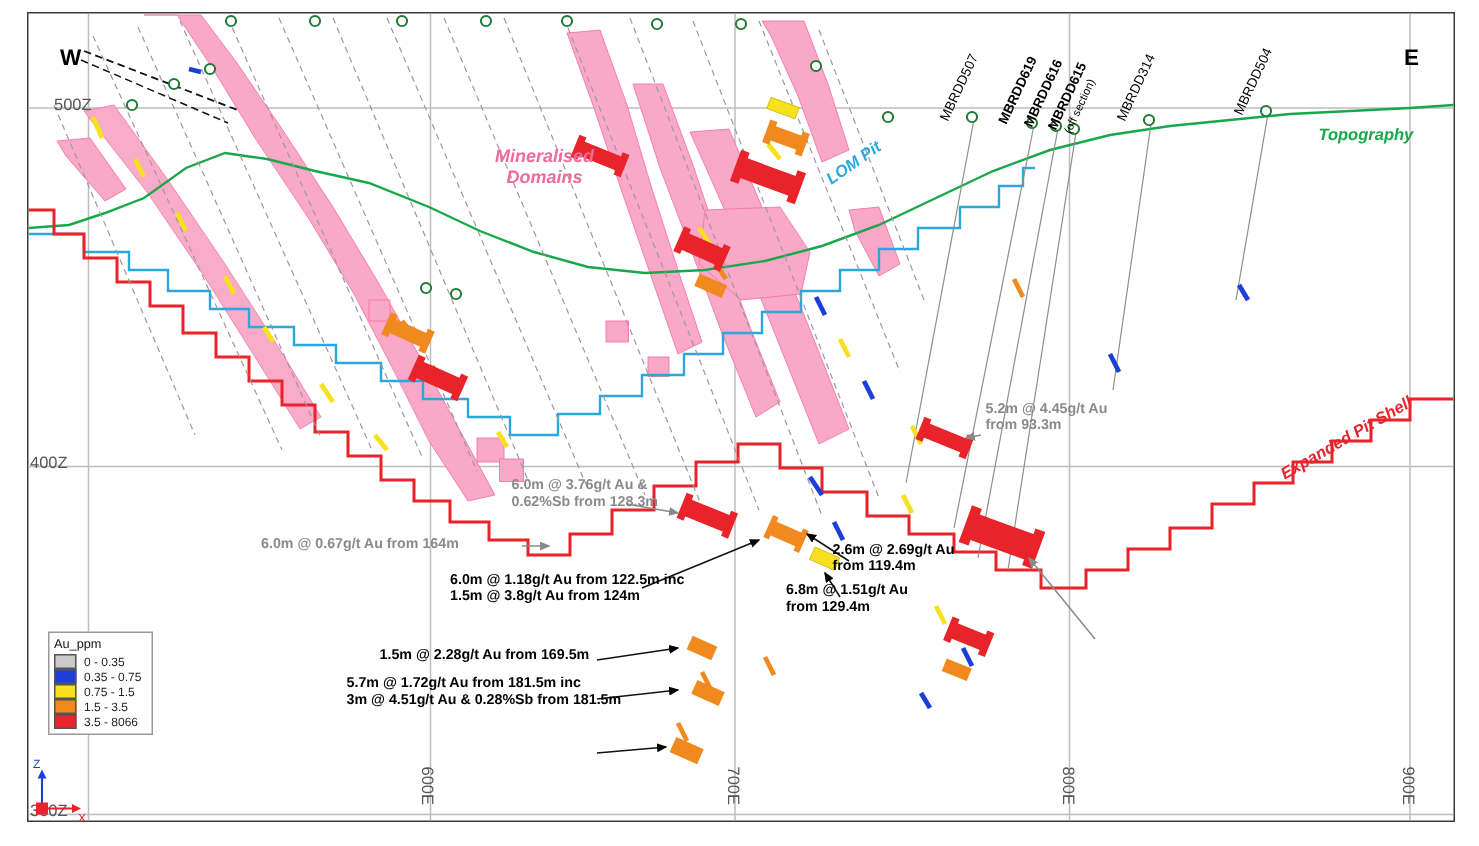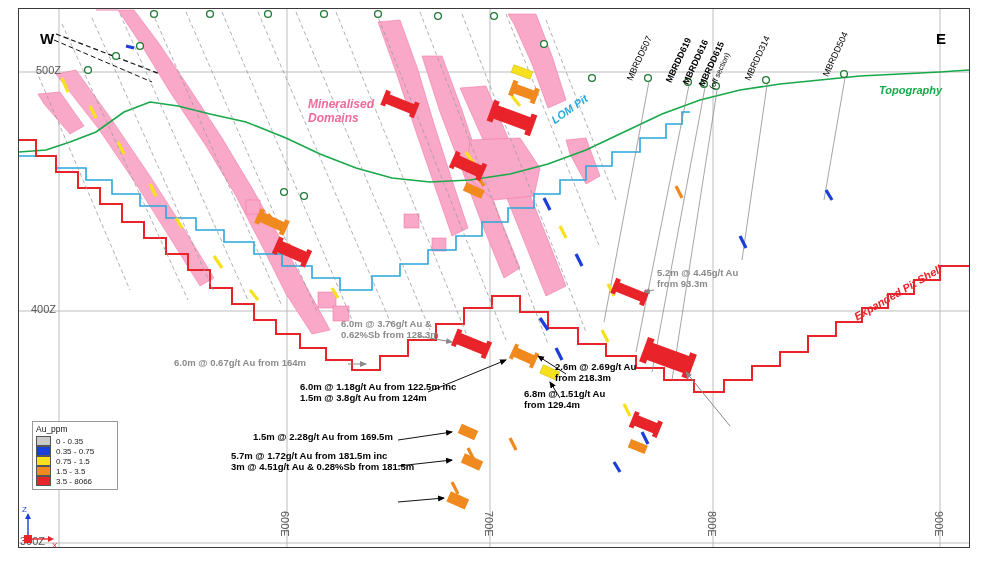--- a/index.html
+++ b/index.html
@@ -81,26 +81,27 @@
     font-size: 11px;
     font-style: italic;
     color: #e8232a;
     font-weight: bold;
   }
   .minlbl {
     font-size: 12px;
     font-style: italic;
     color: #f06a9b;
     font-weight: bold;
+    text-align: center;
   }
   .legend {
     position: absolute;
     left: 32px;
     top: 421px;
-    width: 86px;
+    width: 70px;
     border: 1px solid #999;
     background: #fff;
     font-size: 8px;
     color: #222;
     padding: 2px 3px 3px 3px;
     box-sizing: border-box;
   }
   .legend .ltitle {
     font-size: 8.5px;
     margin-bottom: 2px;
@@ -388,21 +389,21 @@
         <line x1="654" y1="290" x2="644" y2="292" stroke="#8a8a8a" stroke-width="1" marker-end="url(#arrowGrey)"></line>
         <line x1="730" y1="426" x2="686" y2="372" stroke="#8a8a8a" stroke-width="1" marker-end="url(#arrowGrey)"></line>
       </g>
     </g>
   </svg>
 
   <div class="txt dir" style="left:40px; top:30px;">W</div>
   <div class="txt dir" style="left:936px; top:30px;">E</div>
 
   <div class="txt axislbl" style="left:20px; top:64px;padding-left:16px;">500Z</div>
-  <div class="txt axislbl" style="left:20px; top:303px;margin-left:11px;">400Z</div>
+  <div class="txt axislbl" style="left:20px; top:303px;">400Z</div>
   <div class="txt axislbl" style="left:20px; top:535px;">300Z</div>
 
   <div class="txt axislbl" style="left:278px; top:511px; writing-mode:vertical-rl;">600E</div>
   <div class="txt axislbl" style="left:482px; top:511px; writing-mode:vertical-rl;">700E</div>
   <div class="txt axislbl" style="left:705px; top:511px; writing-mode:vertical-rl;">800E</div>
   <div class="txt axislbl" style="left:932px; top:511px; writing-mode:vertical-rl;">900E</div>
 
   <div class="txt holelbl" style="left:634px; top:72px; transform:rotate(-65deg);">MBRDD507</div>
   <div class="txt holelbl bold" style="left:673px; top:74px; transform:rotate(-65deg);">MBRDD619</div>
   <div class="txt holelbl bold" style="left:690px; top:76px; transform:rotate(-65deg);">MBRDD616</div>
@@ -417,21 +418,21 @@
   <div class="txt minlbl" style="left:308px; top:98px; width:110px;">Mineralised<br>Domains</div>
 
   <div class="txt anno grey" style="left:657px; top:268px;"><span>5.2m @ 4.45g/t Au</span><br><span>from 93.3m</span></div>
 
   <div class="txt anno grey" style="left:341px; top:319px;"><span>6.0m @ 3.76g/t Au &amp;</span><br><span>0.62%Sb from 128.3m</span></div>
 
   <div class="txt anno grey" style="left:174px; top:358px;"><span>6.0m @ 0.67g/t Au from 164m</span></div>
 
   <div class="txt anno" style="left:300px; top:382px;"><span>6.0m @ 1.18g/t Au from 122.5m inc</span><br><span>1.5m @ 3.8g/t Au from 124m</span></div>
 
-  <div class="txt anno" style="left:555px; top:362px;"><span>2.6m @ 2.69g/t Au</span><br><span>from 218.3m</span></div>
+  <div class="txt anno" style="left:555px; top:362px;"><span>2.6m @ 2.69g/t Au</span><br><span>from 119.4m</span></div>
 
   <div class="txt anno" style="left:524px; top:389px;"><span>6.8m @ 1.51g/t Au</span><br><span>from 129.4m</span></div>
 
   <div class="txt anno" style="left:253px; top:432px;"><span>1.5m @ 2.28g/t Au from 169.5m</span></div>
 
   <div class="txt anno" style="left:231px; top:451px;"><span>5.7m @ 1.72g/t Au from 181.5m inc</span><br><span>3m @ 4.51g/t Au &amp; 0.28%Sb from 181.5m</span></div>
 
 
 
   <div class="legend">

